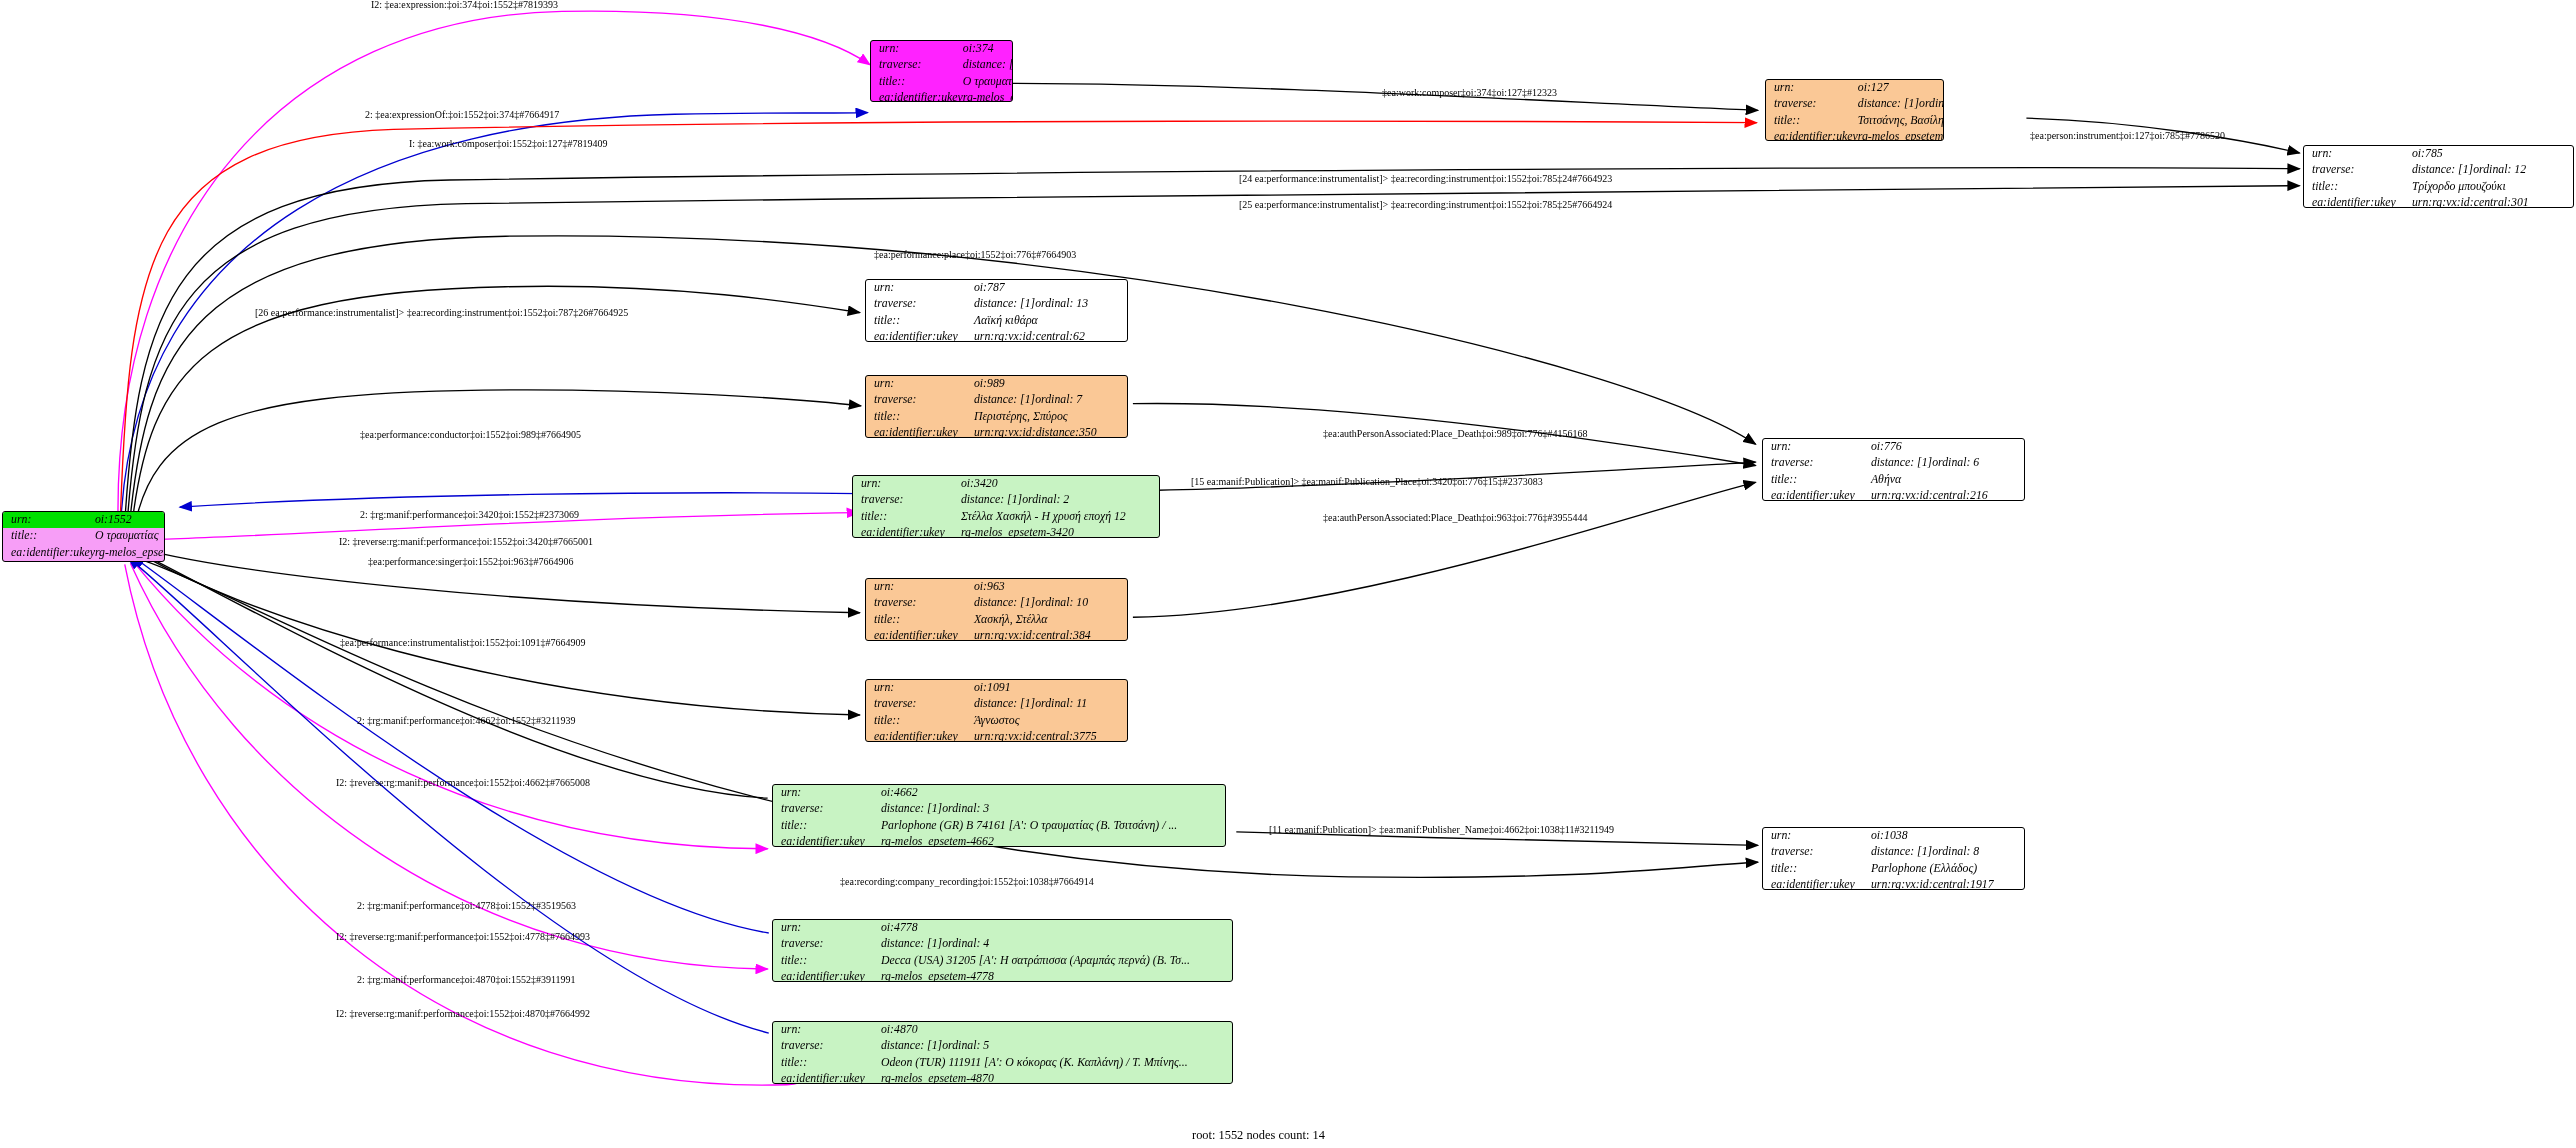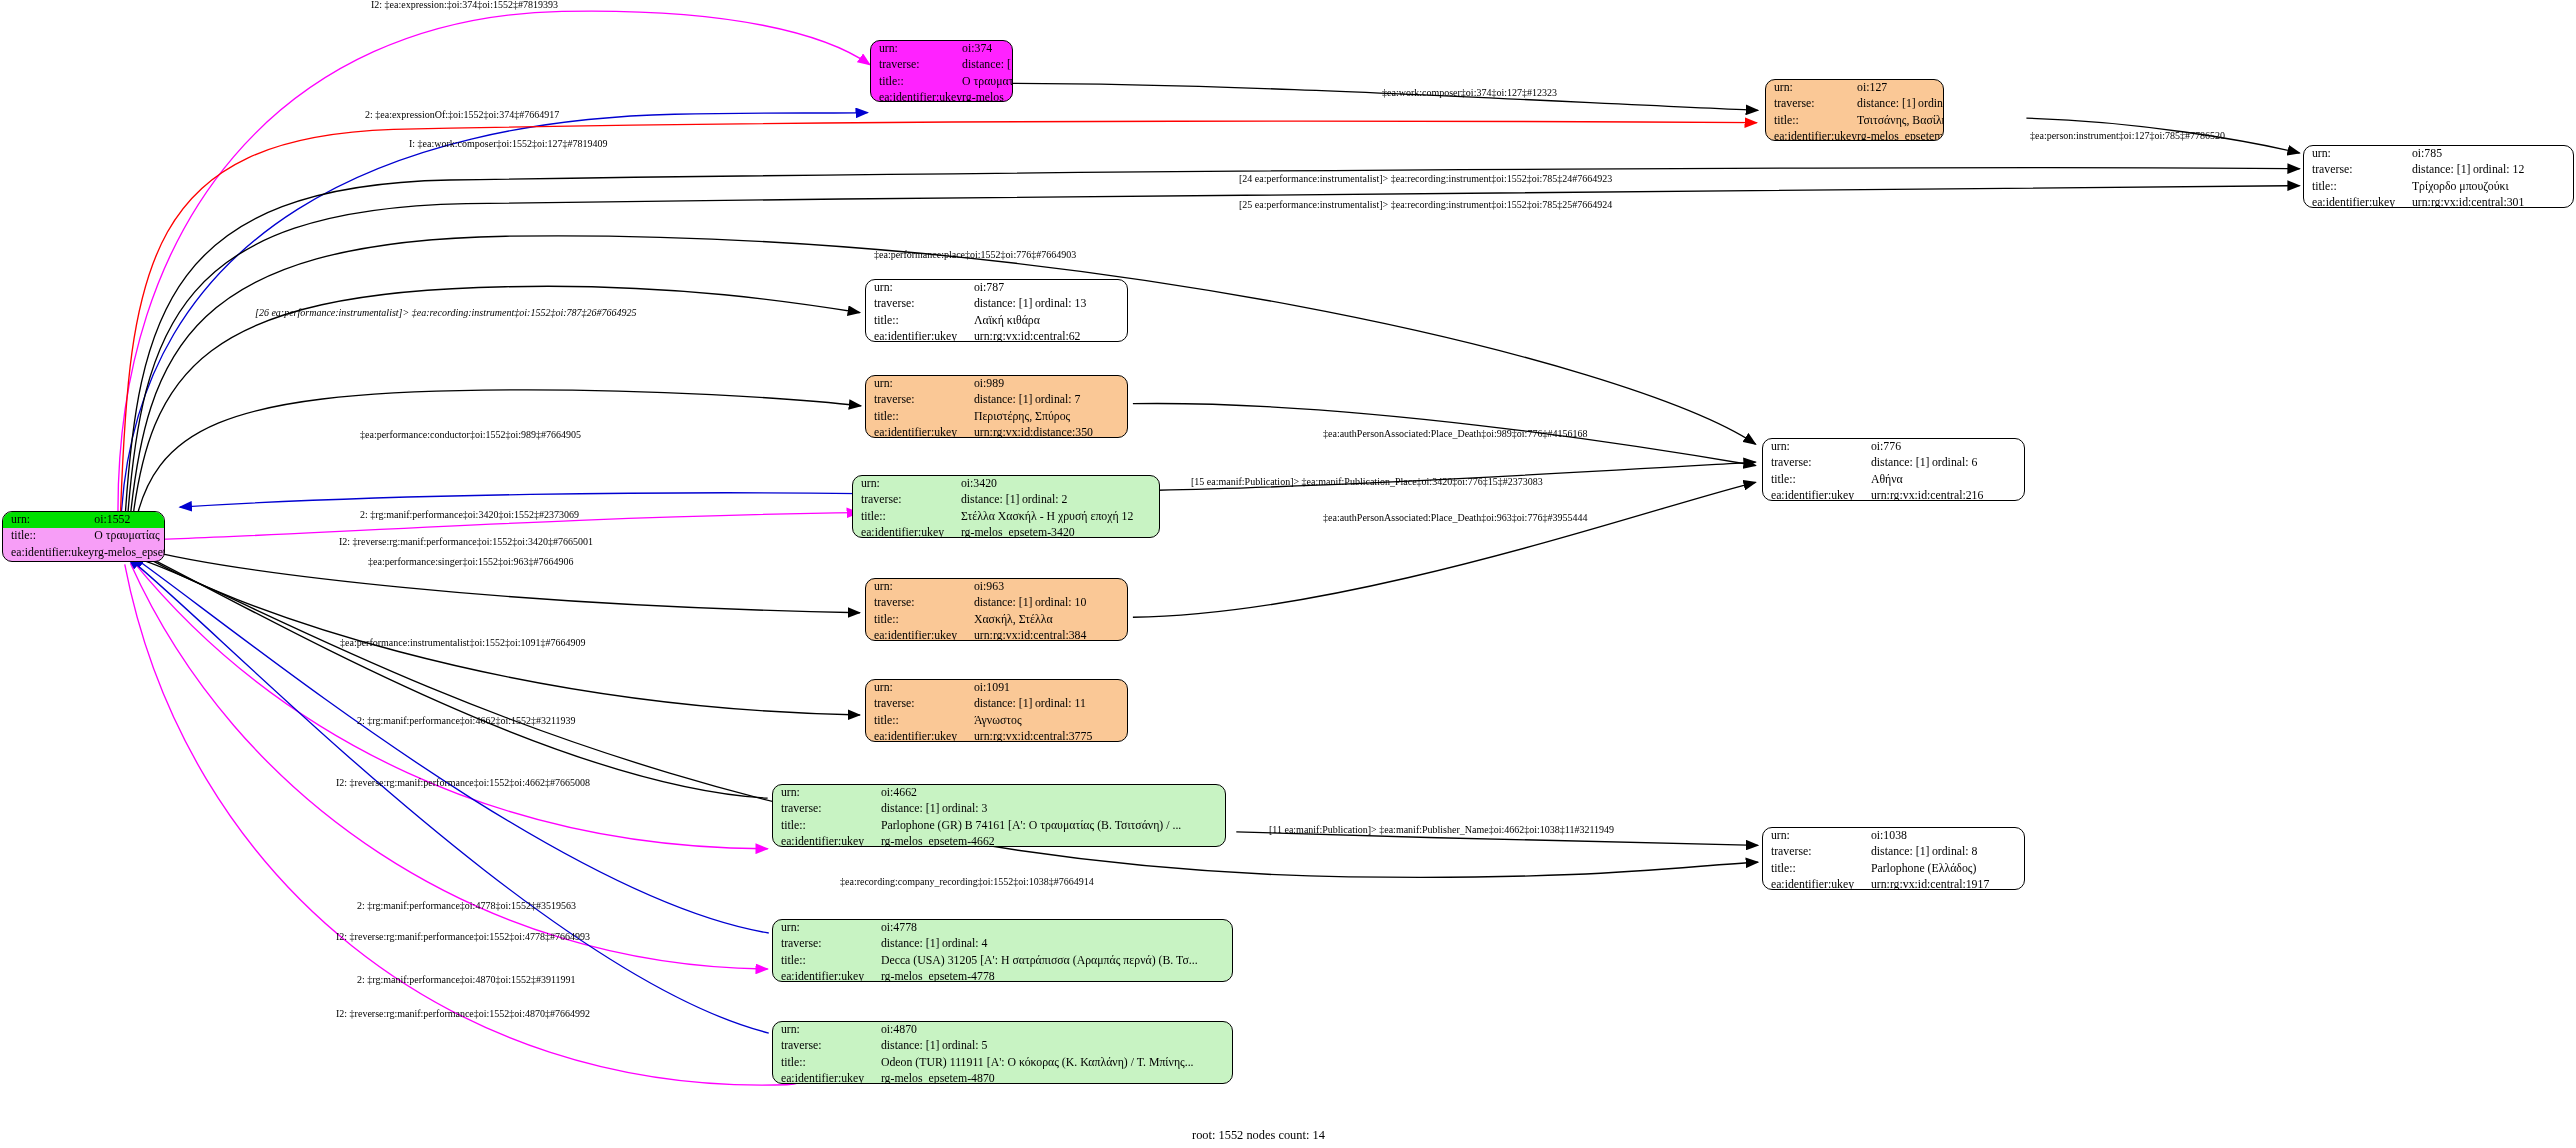--- a/index.html
+++ b/index.html
@@ -1,20 +1,20 @@
 <!DOCTYPE html>
 <html style="font-size:9px"><head>
 <meta charset="utf-8">
 <style>
   html,body{margin:0;padding:0;background:#ffffff;}
   #stage{position:relative;width:2576px;height:1149px;background:#fff;
          font-family:"Liberation Serif","DejaVu Serif",serif;overflow:hidden;}
   svg.edges{position:absolute;left:0;top:0;width:2576px;height:1149px;overflow:visible;}
-  .node{position:absolute;border:1.1px solid #000;border-radius:10px;box-sizing:border-box;
-        overflow:hidden;}
+  .node{position:absolute;border:1.1px solid #000;border-radius:3px;box-sizing:border-box;
+        overflow:hidden;font-style:italic;}
   .node table{border-collapse:collapse;width:100%;height:100%;}
   .node td{font-size:11.8px;line-height:1.0;padding:2.2px 0 2.2px 0;white-space:nowrap;
            vertical-align:middle;}
   .node td.k{padding-left:7.9px;width:100px;}
   .node td.v{padding-right:5.6px;}
   .hl{background:#00e000;}
   .nd-expr{background:#f79ef7;}
   .nd-work{background:#ff22ff;}
   .nd-person{background:#fac896;}
   .nd-plain{background:#ffffff;}
@@ -433,21 +433,21 @@
   </div>
 
   <div class="edge-label" style="left:371px;top:0px;">I2: ‡ea:expression:‡oi:374‡oi:1552‡#7819393</div>
   <div class="edge-label" style="left:365px;top:110px;">2: ‡ea:expressionOf:‡oi:1552‡oi:374‡#7664917</div>
   <div class="edge-label" style="left:1382px;top:88px;text-align:right;">‡ea:work:composer‡oi:374‡oi:127‡#12323</div>
   <div class="edge-label" style="left:2030px;top:131px;">‡ea:person:instrument‡oi:127‡oi:785‡#7786520</div>
   <div class="edge-label" style="left:409px;top:139px;">I: ‡ea:work:composer‡oi:1552‡oi:127‡#7819409</div>
   <div class="edge-label" style="left:1239px;top:174px;">[24 ea:performance:instrumentalist]&gt; ‡ea:recording:instrument‡oi:1552‡oi:785‡24#7664923</div>
   <div class="edge-label" style="left:1239px;top:200px;">[25 ea:performance:instrumentalist]&gt; ‡ea:recording:instrument‡oi:1552‡oi:785‡25#7664924</div>
   <div class="edge-label" style="left:874px;top:250px;">‡ea:performance:place‡oi:1552‡oi:776‡#7664903</div>
-  <div class="edge-label" style="left:255px;top:308px;font-style:italic;">[26 ea:performance:instrumentalist]&gt; ‡ea:recording:instrument‡oi:1552‡oi:787‡26#7664925</div>
+  <div class="edge-label" style="left:255px;top:308px;">[26 ea:performance:instrumentalist]&gt; ‡ea:recording:instrument‡oi:1552‡oi:787‡26#7664925</div>
   <div class="edge-label" style="left:360px;top:430px;">‡ea:performance:conductor‡oi:1552‡oi:989‡#7664905</div>
   <div class="edge-label" style="left:1323px;top:429px;">‡ea:authPersonAssociated:Place_Death‡oi:989‡oi:776‡#4156168</div>
   <div class="edge-label" style="left:360px;top:510px;">2: ‡rg:manif:performance‡oi:3420‡oi:1552‡#2373069</div>
   <div class="edge-label" style="left:1191px;top:477px;">[15 ea:manif:Publication]&gt; ‡ea:manif:Publication_Place‡oi:3420‡oi:776‡15‡#2373083</div>
   <div class="edge-label" style="left:339px;top:537px;">I2: ‡reverse:rg:manif:performance‡oi:1552‡oi:3420‡#7665001</div>
   <div class="edge-label" style="left:368px;top:557px;">‡ea:performance:singer‡oi:1552‡oi:963‡#7664906</div>
   <div class="edge-label" style="left:1323px;top:513px;">‡ea:authPersonAssociated:Place_Death‡oi:963‡oi:776‡#3955444</div>
   <div class="edge-label" style="left:340px;top:638px;">‡ea:performance:instrumentalist‡oi:1552‡oi:1091‡#7664909</div>
   <div class="edge-label" style="left:357px;top:716px;">2: ‡rg:manif:performance‡oi:4662‡oi:1552‡#3211939</div>
   <div class="edge-label" style="left:336px;top:778px;">I2: ‡reverse:rg:manif:performance‡oi:1552‡oi:4662‡#7665008</div>

